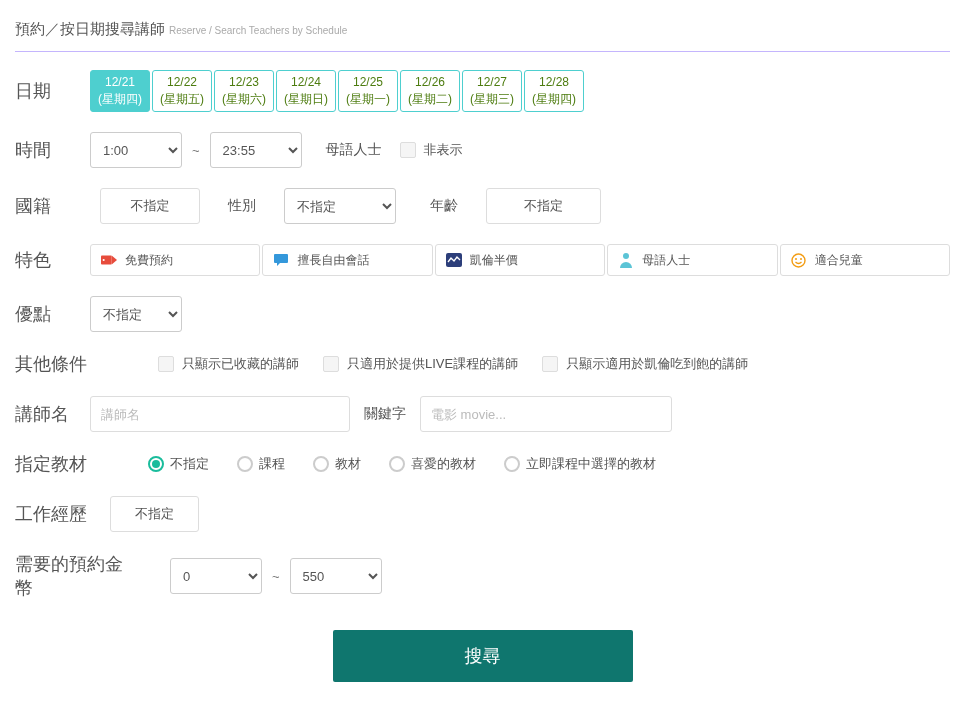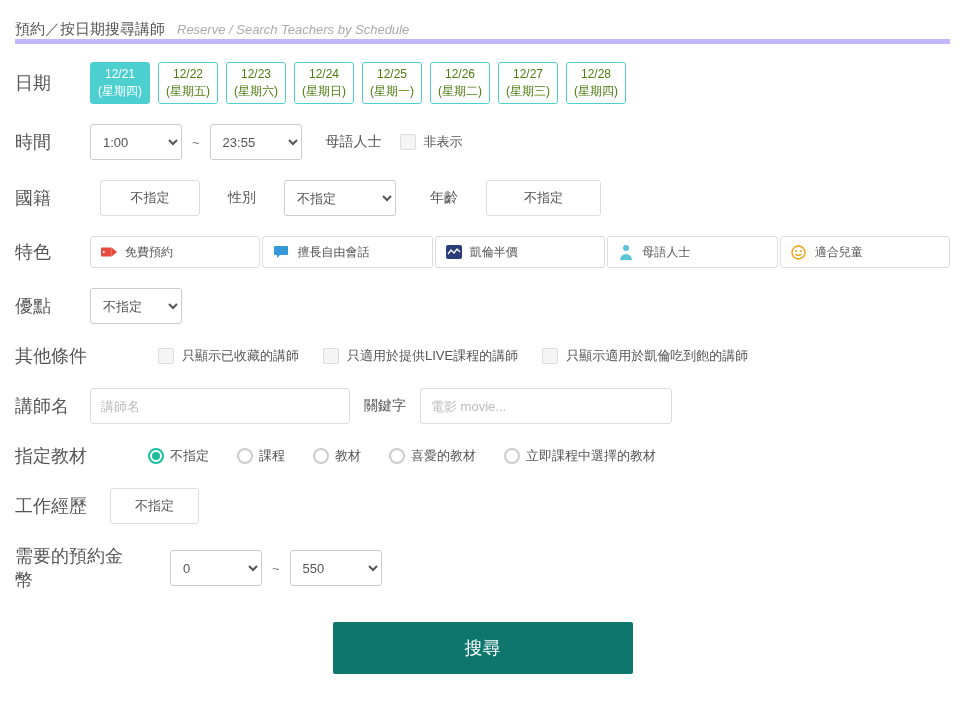--- a/index.html
+++ b/index.html
@@ -1,24 +1,24 @@
 <!DOCTYPE html>
 <html><head>
   <meta charset="utf-8">
   <style>
     * { box-sizing: border-box; margin: 0; padding: 0; }
     body { font-family: -apple-system, BlinkMacSystemFont, "Segoe UI", "Microsoft JhengHei", sans-serif; font-size: 13px; color: #555; background: #fff; padding: 20px 15px; width: 965px; }
-    .header { display: flex; align-items: baseline; gap: 12px; border-bottom: 5px solid #c4b5fd; margin-bottom: 18px; }
+    .header { display: flex; align-items: baseline; gap: 4px; padding-bottom: 12px; border-bottom: 1px solid #c4b5fd; margin-bottom: 18px; }
     .header .main { font-size: 15px; color: #555; font-weight: 500; }
-    .header .sub { font-size: 13px; color: #aaa; font-style: italic; }
+    .header .sub { font-size: 10px; color: #aaa; }
     .row { display: flex; align-items: center; margin-bottom: 20px; }
     .label { width: 75px; flex-shrink: 0; font-size: 18px; color: #555; }
     .label-wide { width: 120px; }
     .label-mid { width: 95px; }
-    .date-tabs { display: flex; gap: 8px; }
+    .date-tabs { display: flex; gap: 2px; }
     .date-tab { width: 60px; height: 42px; border: 1px solid #4ecfcf; border-radius: 3px; display: flex; flex-direction: column; align-items: center; justify-content: center; font-size: 12px; color: #4d7c0f; cursor: pointer; line-height: 1.4; }
     .date-tab.active { background: #4ecfcf; color: #fff; border-color: #4ecfcf; }
     .select { height: 36px; border: 1px solid #ccc; border-radius: 3px; padding: 8px 8px; font-size: 13px; color: #555; background: #fff; }
     .w90 { width: 92px; }
     .w110 { width: 112px; }
     .tilde { margin: 0 10px; color: #777; }
     .inline-label { margin: 0 18px 0 24px; font-size: 14px; color: #555; }
     .checkbox { display: inline-flex; align-items: center; gap: 8px; font-size: 13px; color: #555; }
     .checkbox .box { width: 16px; height: 16px; border: 1px solid #ddd; background: #f5f5f5; border-radius: 2px; }
     .feature-tags { display: flex; gap: 2px; flex: 1; }

